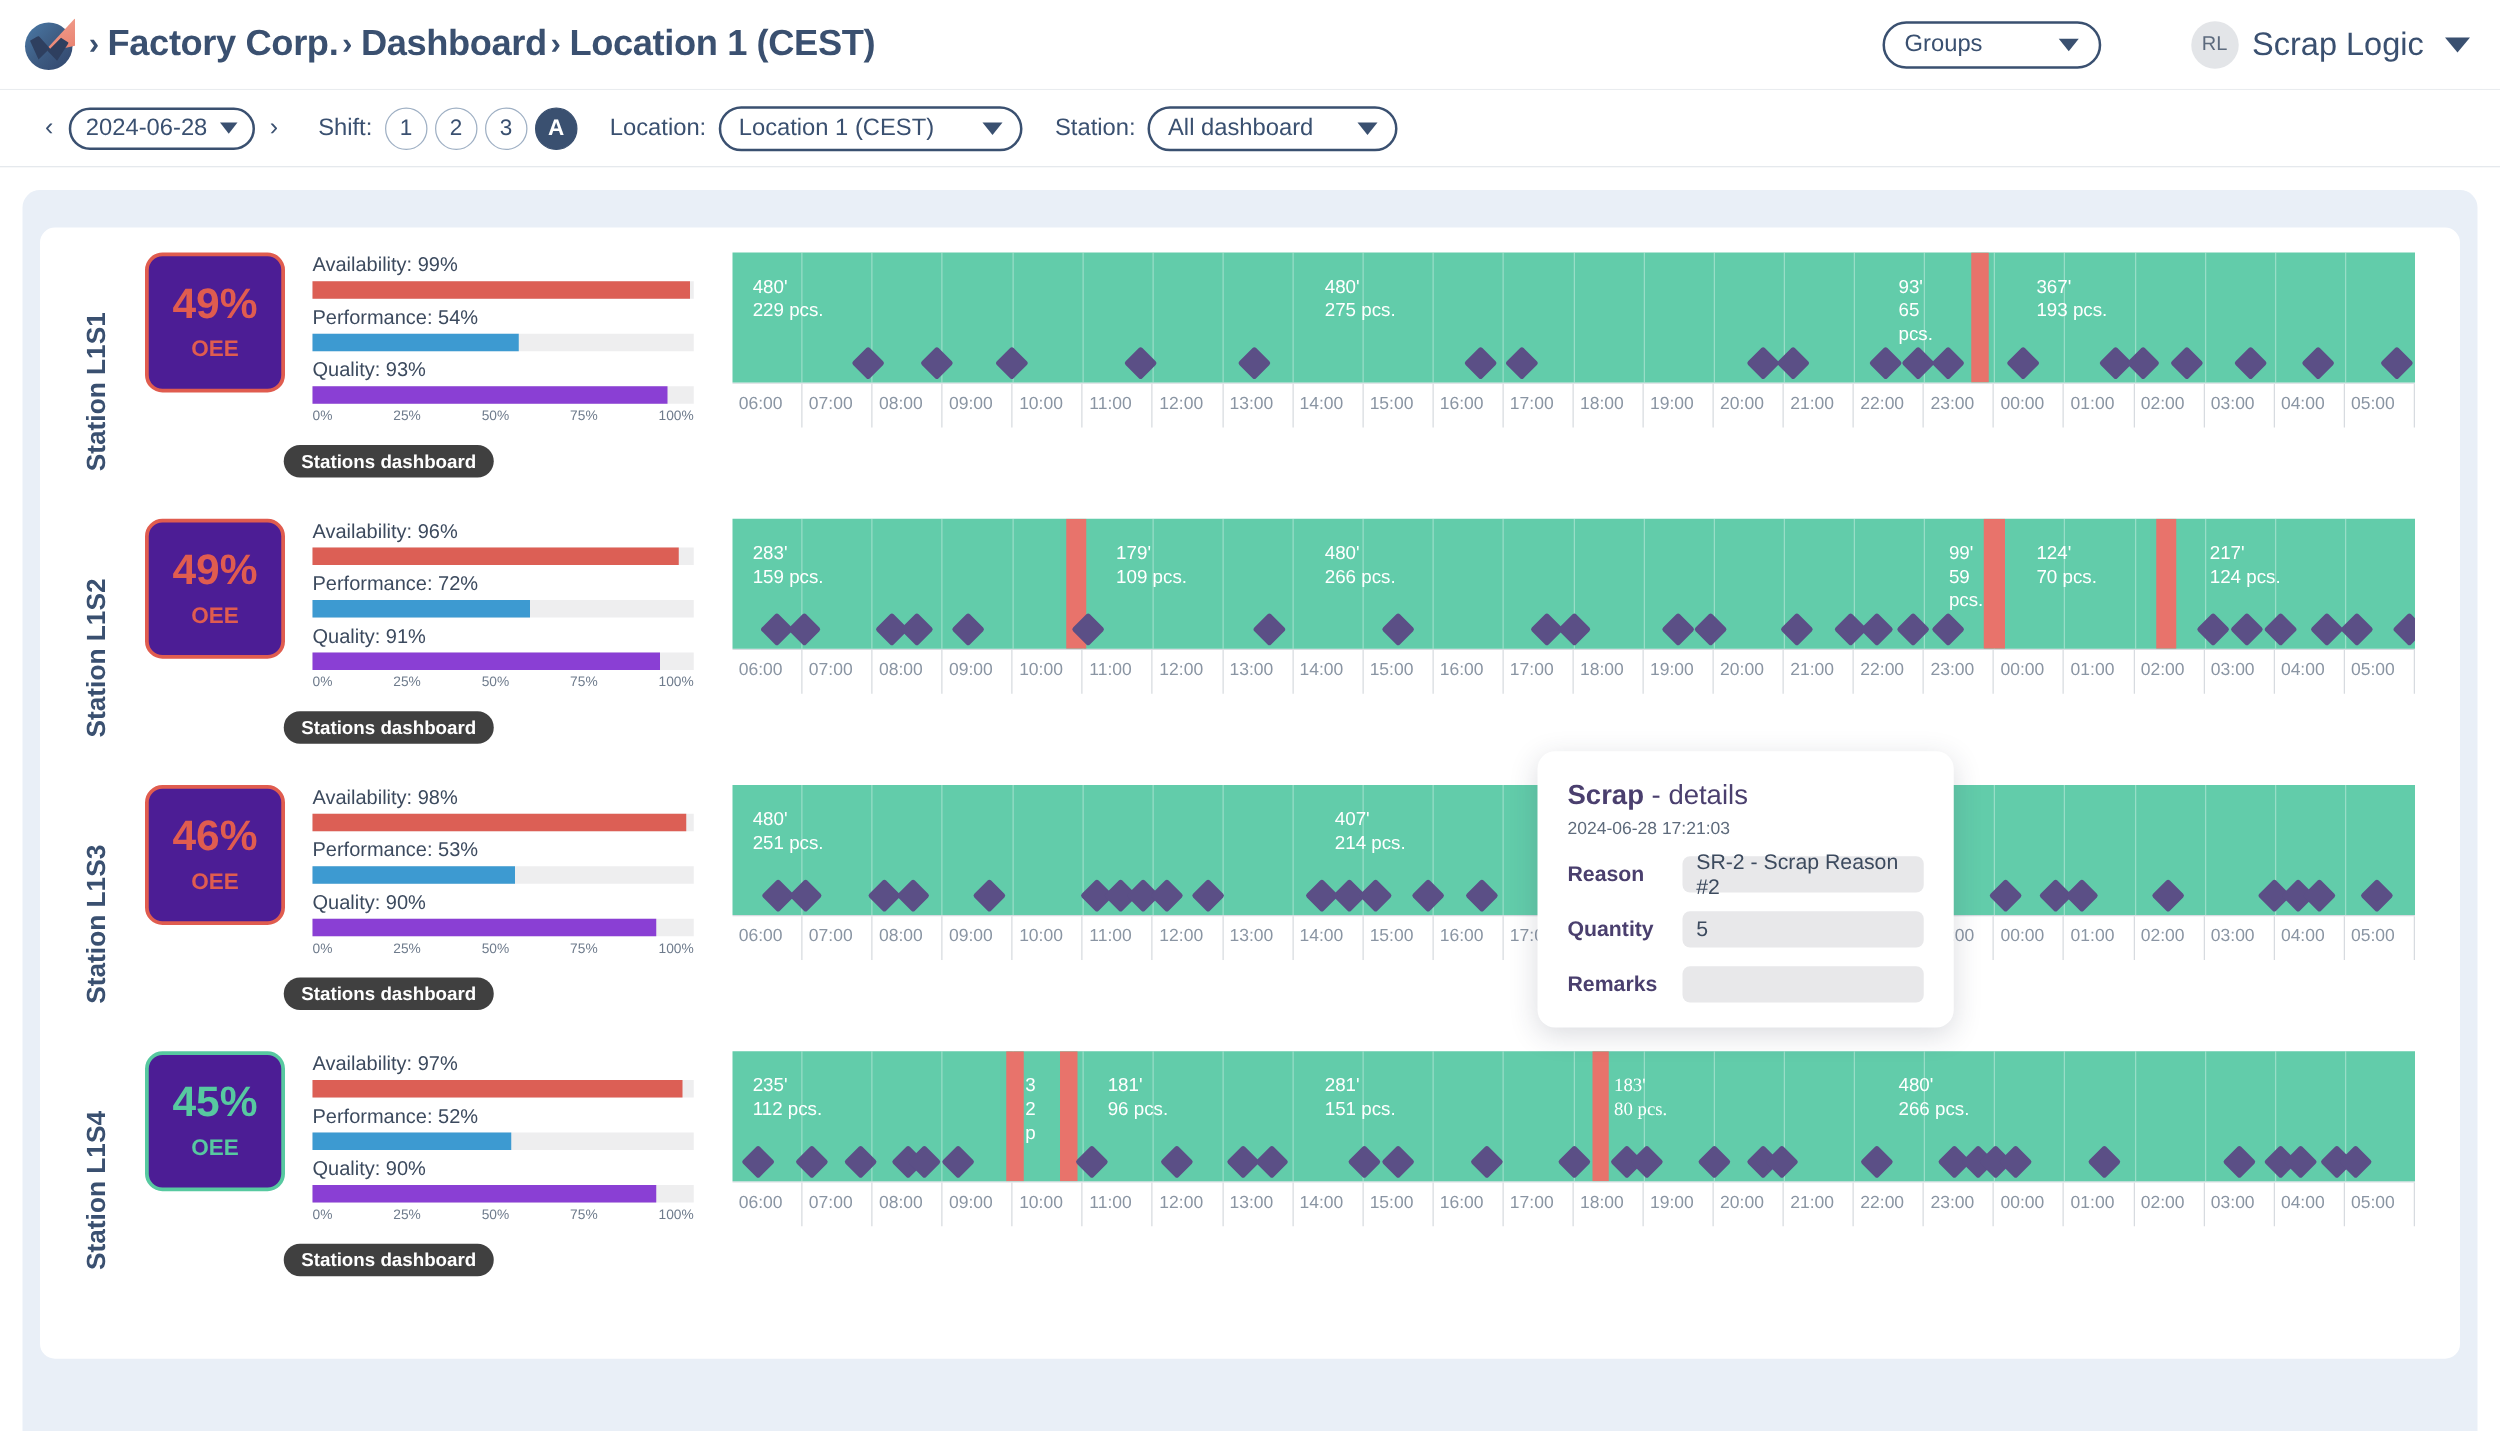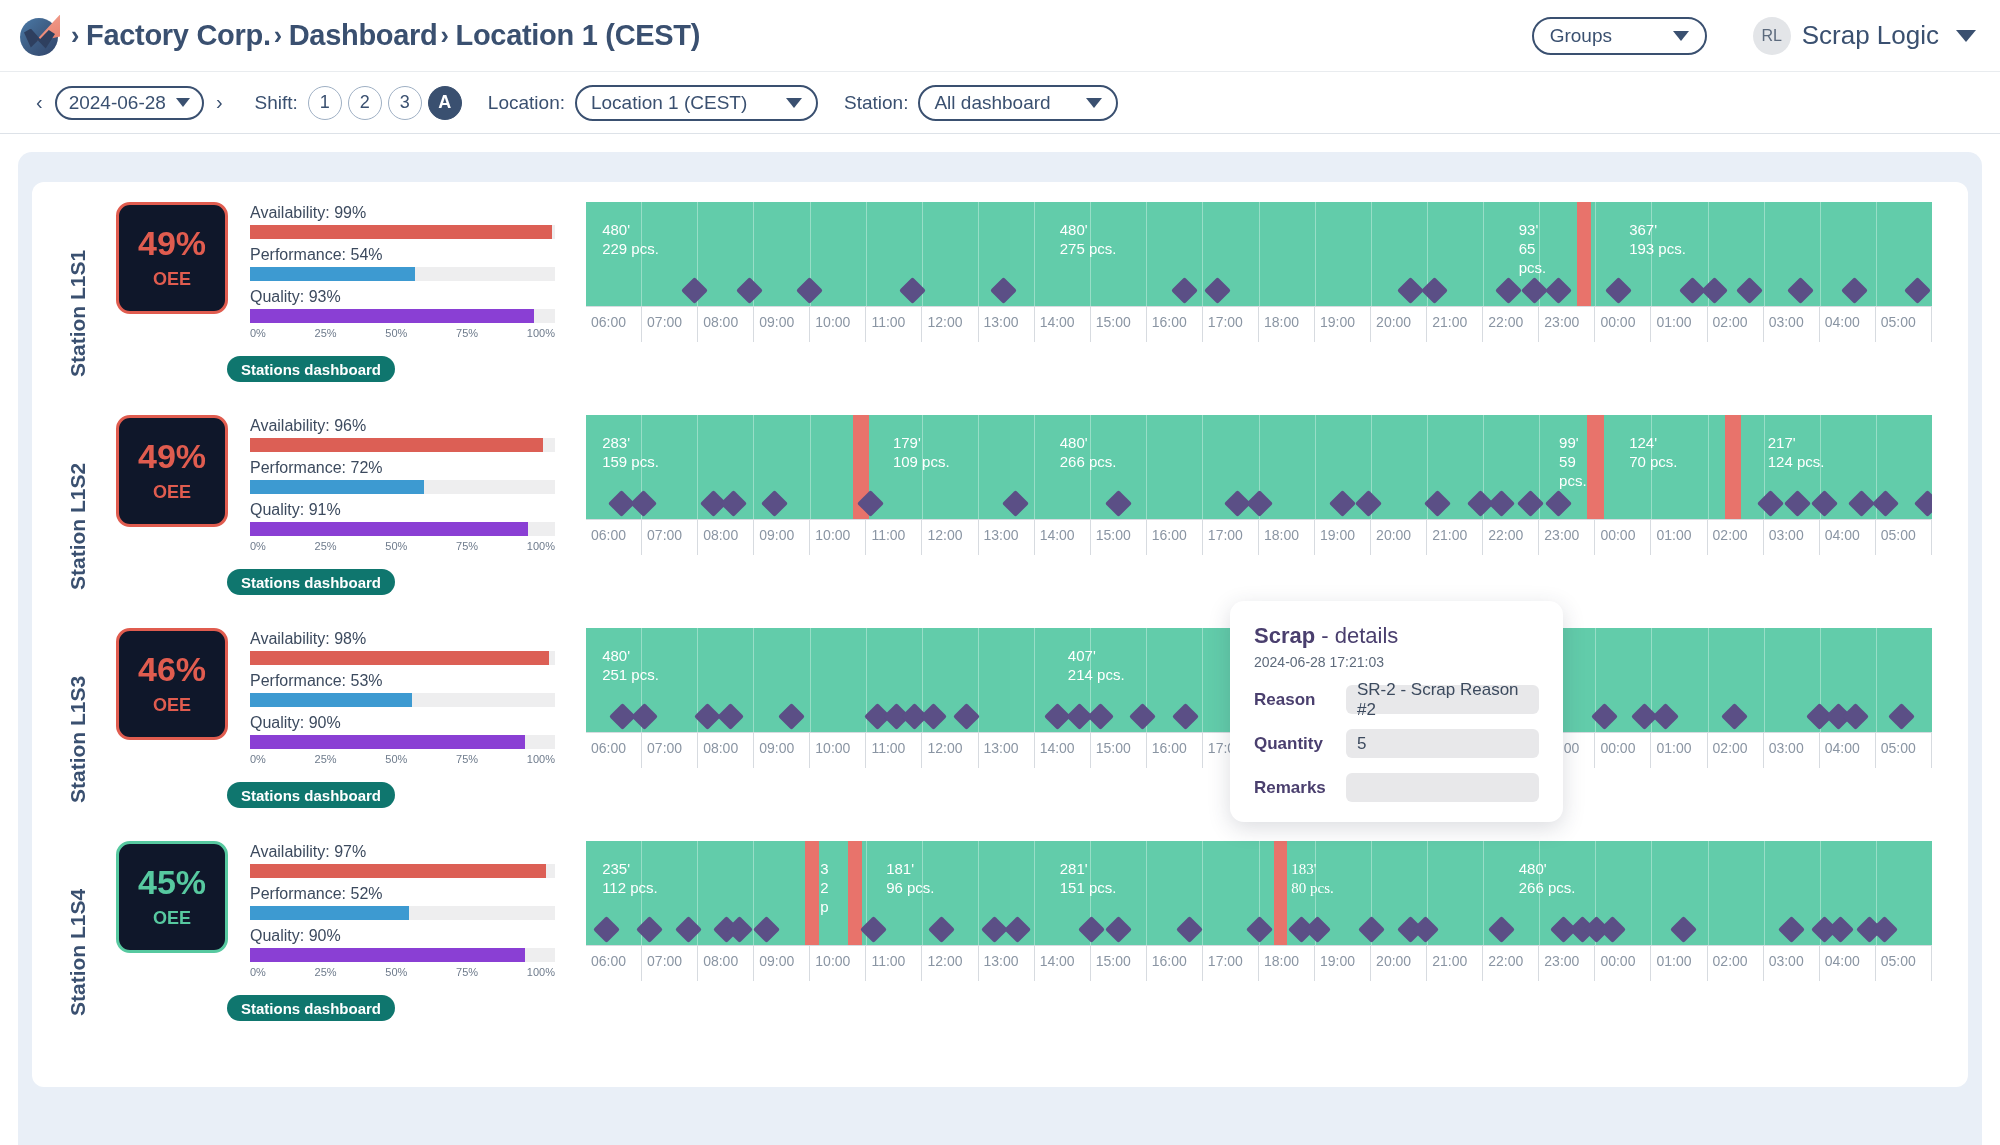--- a/index.html
+++ b/index.html
@@ -44,21 +44,21 @@
   }
   .breadcrumb {
     display: flex; align-items: center;
     font-size: 29px; font-weight: bold;
     letter-spacing: -0.3px;
     color: #3a5070;
   }
   .breadcrumb .sep { margin: 0 7px 0 3px; font-size: 25px; }
   .topbar-right {
     margin-left: auto;
-    display: flex; align-items: center; gap: 46px;
+    display: flex; align-items: center; gap: 72px;
   }
   .pill-select {
     border: 2px solid #3a5070;
     border-radius: 22px;
     height: 38px;
     display: flex; align-items: center;
     padding: 0 16px;
     font-size: 19px;
     color: #3a5070;
     background: #fff;
@@ -175,42 +175,42 @@
     display: flex; align-items: center; justify-content: center;
     width: 32px; flex: 0 0 32px;
     padding-bottom: 34px;
   }
   .left-col { width: 480px; flex: 0 0 480px; display: flex; flex-direction: column; }
   .left-top { display: flex; align-items: flex-start; gap: 22px; padding-top: 12px;}
   .oee-box {
     width: 112px; height: 112px;
     border: 3px solid #e05c4f; border-radius: 14px;
     display: flex; flex-direction: column; align-items: center; justify-content: center;
-    background: #0f172a;
+    background: #4c1d95;
     flex: 0 0 112px;
     margin-left: 22px;
   }
   .oee-box.green { border-color: #57c9a0; }
   .oee-val { font-size: 34px; font-weight: bold; color: #e05c4f; line-height: 1; }
   .oee-box.green .oee-val { color: #57c9a0; }
   .oee-cap { font-size: 18px; font-weight: bold; color: #e05c4f; margin-top: 9px; }
   .oee-box.green .oee-cap { color: #57c9a0; }
   .metrics { flex: 1; padding-top: 2px; max-width: 305px; }
   .metric-label { font-size: 16px; color: #3c4a5e; margin-bottom: 3px; }
   .bar-track {
     height: 14px; background: #eeeeef; width: 100%;
     margin-bottom: 7px; position: relative;
   }
   .bar-fill { height: 100%; }
   .scale {
     display: flex; justify-content: space-between;
     font-size: 11px; color: #6e7b8c; margin-top: -3px;
   }
   .dash-btn {
-    background: #0f766e; color: #fff;
+    background: #404040; color: #fff;
     border-radius: 16px; height: 26px;
     font-size: 15px; font-weight: bold;
     display: flex; align-items: center; justify-content: center;
     width: 168px; margin: 17px 0 0 133px; cursor: pointer;
   }
 
   
   .timeline-wrap { flex: 1; padding: 12px 36px 0 12px; position: relative; }
   .tl {
     position: relative;

